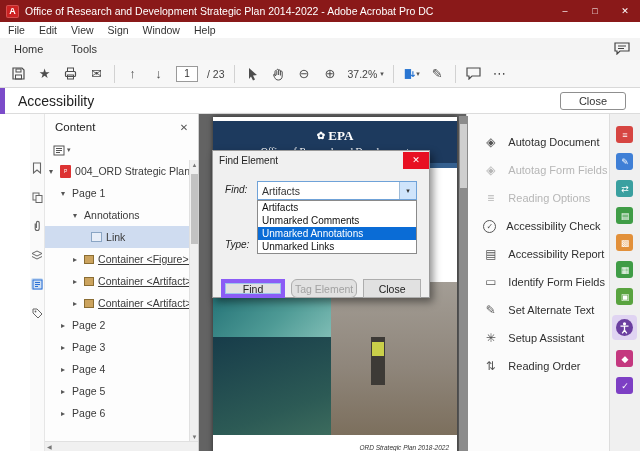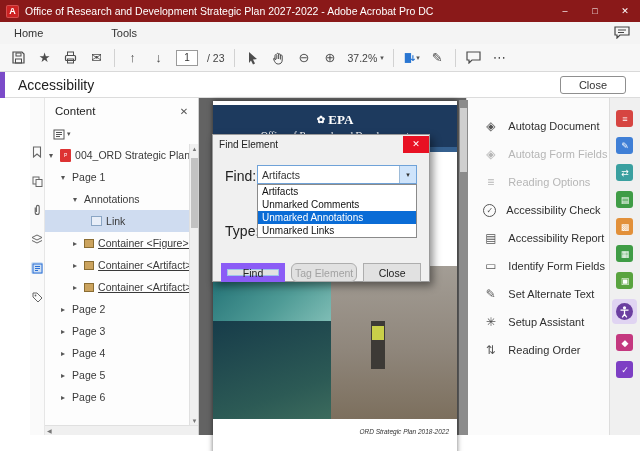--- a/index.html
+++ b/index.html
@@ -10,21 +10,21 @@
   .titlebar { height: 22px; background: #8a1919; color: #fff; display: flex; align-items: center; padding-left: 6px; font-size: 10.5px; }
   .app-icon { width: 13px; height: 13px; background: #c22; border: 1px solid #fff3; border-radius: 2px; color: #fff; font-size: 9px; display: flex; align-items: center; justify-content: center; margin-right: 6px; font-weight: bold; }
   .win-controls { margin-left: auto; display: flex; height: 22px; }
   .win-btn { width: 30px; display: flex; align-items: center; justify-content: center; font-size: 9px; color: #fff; }
 
   
   .menubar { height: 16px; background: #fff; display: flex; align-items: center; padding-left: 8px; font-size: 10.5px; }
   .menu-item { margin-right: 14px; }
 
   
-  .tabbar { height: 22px; background: #f4f4f4; display: flex; align-items: flex-end; gap: 40px; }
+  .tabbar { height: 22px; background: #f4f4f4; display: flex; align-items: flex-end; }
   .tab { height: 22px; padding: 0 14px; display: flex; align-items: center; font-size: 11px; color: #333; }
   .tab.doc { background: #d8d8d8; max-width: 140px; white-space: nowrap; overflow: hidden; }
   .tabbar-right { margin-left: auto; margin-right: 10px; align-self: center; }
 
   
   .toolbar { height: 28px; background: #f7f7f7; border-bottom: 1px solid #d9d9d9; display: flex; align-items: center; padding: 0 10px; gap: 9px; }
   .tb-icon { width: 17px; height: 17px; display: flex; align-items: center; justify-content: center; color: #4d4d4d; font-size: 13px; }
   .tb-divider { width: 1px; height: 18px; background: #d2d2d2; }
   .page-box { width: 22px; height: 16px; background: #fff; border: 1px solid #9a9a9a; display: flex; align-items: center; justify-content: center; font-size: 10px; }
   .zoom { display: flex; align-items: center; gap: 3px; font-size: 10.5px; color: #444; }
@@ -81,28 +81,28 @@
   .caption-band { position: absolute; left: 0; top: 322px; width: 244px; height: 16px; background: #fff; display: flex; align-items: center; justify-content: flex-end; padding-right: 8px; }
   .caption-text { font-size: 6.5px; font-style: italic; color: #333; }
   .doc-vscroll { position: absolute; left: 260px; top: 2px; bottom: 0; width: 9px; background: #8b8b8b; }
   .doc-vthumb { position: absolute; top: 8px; left: 1px; width: 7px; height: 64px; background: #cfcfcf; }
 
   
   .fd { position: absolute; left: 13px; top: 36px; width: 218px; height: 148px; background: #f0f0f0; border: 1px solid #9a9a9a; box-shadow: 3px 4px 8px rgba(0,0,0,.45); z-index: 5; }
   .fd-title { height: 18px; display: flex; align-items: center; padding-left: 6px; font-size: 10px; color: #222; }
   .fd-x { margin-left: auto; width: 26px; height: 17px; background: #e81123; color: #fff; display: flex; align-items: center; justify-content: center; font-size: 9px; }
   .fd-body { position: relative; height: 128px; }
-  .fd-label { position: absolute; left: 12px; font-size: 14px; color: #222; }
+  .fd-label { position: absolute; left: 12px; font-size: 10px; color: #222; font-style: italic; }
   .combo { position: absolute; left: 44px; top: 12px; width: 160px; height: 19px; background: #fff; border: 1px solid #6fa2d8; display: flex; align-items: center; padding-left: 4px; font-size: 10.5px; }
   .combo-caret { margin-left: auto; width: 17px; height: 100%; background: #cfe4fb; border-left: 1px solid #9dbbd8; display: flex; align-items: center; justify-content: center; font-size: 7px; color: #333; }
   .dd-list { position: absolute; left: 44px; top: 31px; width: 160px; background: #fff; border: 1px solid #8a8a8a; z-index: 6; }
   .dd-item { height: 13px; display: flex; align-items: center; padding-left: 4px; font-size: 10px; color: #111; }
   .dd-item.selected { background: #0a6cd6; color: #fff; }
   .fd-btn { position: absolute; top: 110px; height: 19px; background: #e1e1e1; border: 1px solid #adadad; display: flex; align-items: center; justify-content: center; font-size: 10.5px; color: #222; }
-  .fd-btn.primary { border: 6px solid #8b5cf6; box-shadow: inset 0 0 0 1px #9cc3ec; left: 8px; width: 64px; }
+  .fd-btn.primary { border: 4px solid #8b5cf6; box-shadow: inset 0 0 0 1px #9cc3ec; left: 8px; width: 64px; }
   .fd-btn.disabled { color: #a2a2a2; left: 78px; width: 66px; border-radius: 6px; }
   .fd-btn.closeb { left: 150px; width: 58px; }
 
   
   .right-panel { width: 152px; background: #fbfbfb; border-left: 1px solid #d6d6d6; padding-top: 14px; }
   .rp-item { height: 28px; display: flex; align-items: center; gap: 10px; padding-left: 16px; font-size: 11px; color: #2f2f2f; }
   .rp-icon { width: 15px; text-align: center; color: #555; font-size: 12px; flex: none; }
   .rp-icon.circle { width: 13px; height: 13px; border: 1px solid #555; border-radius: 50%; font-size: 8px; line-height: 11px; }
   .rp-item.disabled, .rp-item.disabled .rp-icon { color: #b6b6b6; border-color: #c6c6c6; }
 
@@ -111,28 +111,36 @@
   .rr-icon { width: 17px; height: 17px; border-radius: 3px; display: flex; align-items: center; justify-content: center; color: #fff; font-size: 9px; }
   .rr-active { width: 25px; height: 25px; background: #e0d4f2; border-radius: 4px; display: flex; align-items: center; justify-content: center; }
 </style>
 </head>
 <body>
 
 <div class="app">
 
   <div class="titlebar">
     <span class="app-icon">A</span>
-    <span>Office of Research and Development Strategic Plan 2027-2022 - Adobe Acrobat Pro DC</span>
+    <span>Office of Research and Development Strategic Plan 2014-2022 - Adobe Acrobat Pro DC</span>
     <div class="win-controls">
       <span class="win-btn">–</span>
       <span class="win-btn">□</span>
       <span class="win-btn">✕</span>
     </div>
   </div>
 
+  <div class="menubar">
+    <span class="menu-item">File</span>
+    <span class="menu-item">Edit</span>
+    <span class="menu-item">View</span>
+    <span class="menu-item">Sign</span>
+    <span class="menu-item">Window</span>
+    <span class="menu-item">Help</span>
+  </div>
 
   <div class="tabbar">
     <div class="tab">Home</div>
     <div class="tab">Tools</div>
     <div class="tabbar-right">
       <svg width="16" height="13" viewBox="0 0 16 13">
           <path d="M1 1h14v8H6l-3 3V9H1z" fill="none" stroke="#444" stroke-width="1.2"></path>
           <path d="M4 4h8M4 6.5h6" stroke="#444" stroke-width="1"></path>
         </svg>
     </div>

